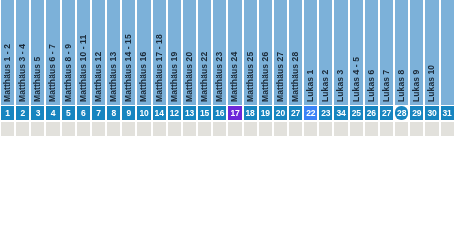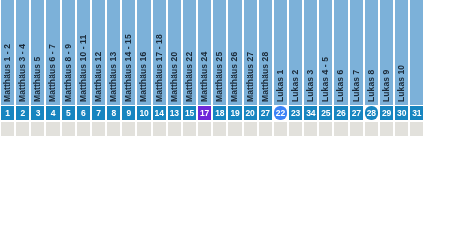--- a/index.html
+++ b/index.html
@@ -168,34 +168,48 @@
     </div>
     <div class="day-column">
       <div class="ref-cell" style="background: rgb(124, 177, 217);">
         <span class="ref-label" style="color: rgb(27, 42, 56);">Matthäus 17 - 18</span>
       </div>
       <div class="num-cell" style="background: rgb(23, 133, 192); color: rgb(255, 255, 255);">14</div>
       <div class="note-cell" style="background: rgb(226, 225, 220);"></div>
     </div>
     <div class="day-column">
       <div class="ref-cell" style="background: rgb(124, 177, 217);">
+        <span class="ref-label" style="color: rgb(27, 42, 56);">Matthäus 19</span>
+      </div>
+      <div class="num-cell" style="background: rgb(23, 133, 192); color: rgb(255, 255, 255);">12</div>
+      <div class="note-cell" style="background: rgb(226, 225, 220);"></div>
+    </div>
+    <div class="day-column">
+      <div class="ref-cell" style="background: rgb(124, 177, 217);">
         <span class="ref-label" style="color: rgb(27, 42, 56);">Matthäus 20</span>
       </div>
       <div class="num-cell" style="background: rgb(23, 133, 192); color: rgb(255, 255, 255);">13</div>
       <div class="note-cell" style="background: rgb(226, 225, 220);"></div>
     </div>
     <div class="day-column">
       <div class="ref-cell" style="background: rgb(124, 177, 217);">
         <span class="ref-label" style="color: rgb(27, 42, 56);">Matthäus 22</span>
       </div>
       <div class="num-cell" style="background: rgb(23, 133, 192); color: rgb(255, 255, 255);">15</div>
       <div class="note-cell" style="background: rgb(226, 225, 220);"></div>
     </div>
     <div class="day-column">
       <div class="ref-cell" style="background: rgb(124, 177, 217);">
+        <span class="ref-label" style="color: rgb(27, 42, 56);">Matthäus 23</span>
+      </div>
+      <div class="num-cell" style="background: rgb(23, 133, 192); color: rgb(255, 255, 255);">16</div>
+      <div class="note-cell" style="background: rgb(226, 225, 220);"></div>
+    </div>
+    <div class="day-column">
+      <div class="ref-cell" style="background: rgb(124, 177, 217);">
         <span class="ref-label" style="color: rgb(27, 42, 56);">Matthäus 24</span>
       </div>
       <div class="num-cell" style="background: #6d28d9; color: rgb(255, 255, 255);">17</div>
       <div class="note-cell" style="background: rgb(226, 225, 220);"></div>
     </div>
     <div class="day-column">
       <div class="ref-cell" style="background: rgb(124, 177, 217);">
         <span class="ref-label" style="color: rgb(27, 42, 56);">Matthäus 25</span>
       </div>
       <div class="num-cell" style="background: rgb(23, 133, 192); color: rgb(255, 255, 255);">18</div>
@@ -219,21 +233,21 @@
       <div class="ref-cell" style="background: rgb(124, 177, 217);">
         <span class="ref-label" style="color: rgb(27, 42, 56);">Matthäus 28</span>
       </div>
       <div class="num-cell" style="background: rgb(23, 133, 192); color: rgb(255, 255, 255);">27</div>
       <div class="note-cell" style="background: rgb(226, 225, 220);"></div>
     </div>
     <div class="day-column">
       <div class="ref-cell" style="background: rgb(124, 177, 217);">
         <span class="ref-label" style="color: rgb(27, 42, 56);">Lukas 1</span>
       </div>
-      <div class="num-cell" style="background: #3b82f6; color: rgb(255, 255, 255); border-radius: 6px;">22</div>
+      <div class="num-cell" style="background: #3b82f6; color: rgb(255, 255, 255);">22</div>
       <div class="note-cell" style="background: rgb(226, 225, 220);"></div>
     </div>
     <div class="day-column">
       <div class="ref-cell" style="background: rgb(124, 177, 217);">
         <span class="ref-label" style="color: rgb(27, 42, 56);">Lukas 2</span>
       </div>
       <div class="num-cell" style="background: rgb(23, 133, 192); color: rgb(255, 255, 255);">23</div>
       <div class="note-cell" style="background: rgb(226, 225, 220);"></div>
     </div>
     <div class="day-column">

